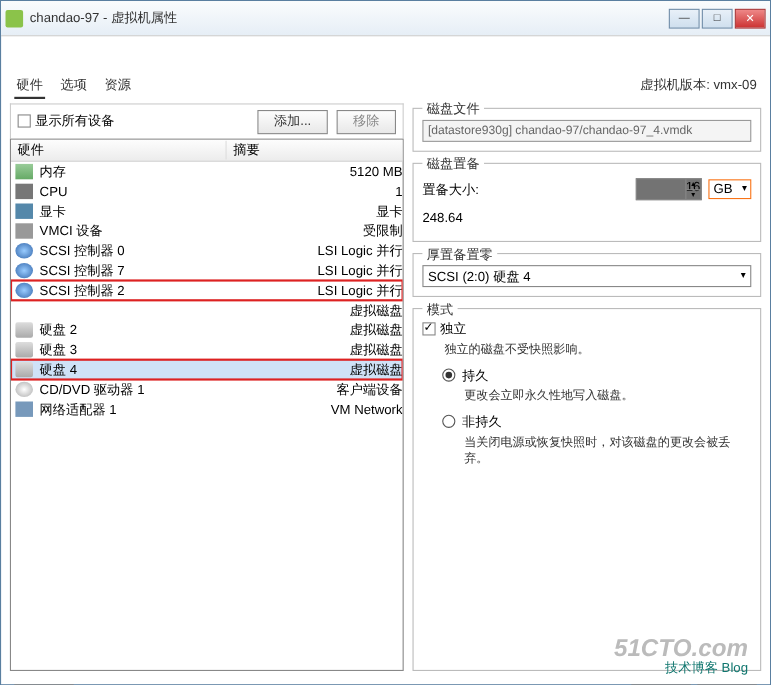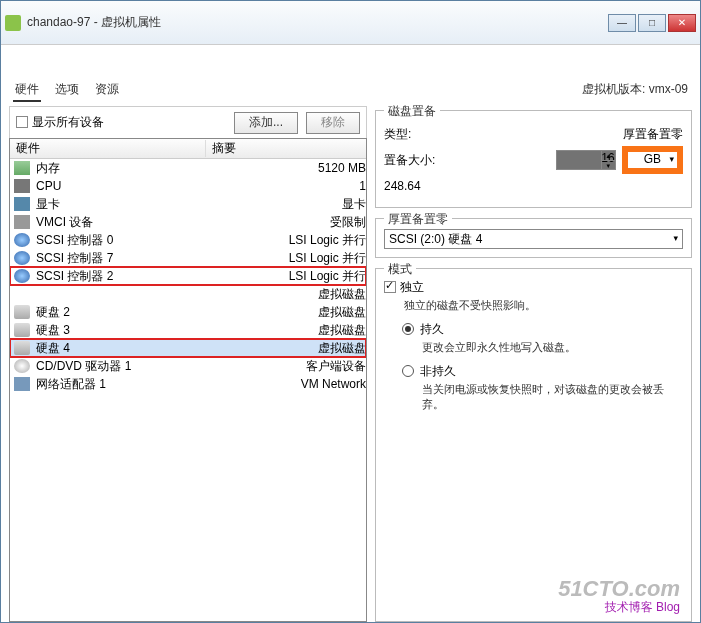--- a/index.html
+++ b/index.html
@@ -1,18 +1,18 @@
 <!DOCTYPE html>
 <html><head>
 <meta charset="utf-8">
 <style>
 * { box-sizing: border-box; margin: 0; padding: 0; font-family: "Microsoft YaHei", sans-serif; font-size: 12px; }
 body { background: #f0f0f0; }
 .window { width: 701px; height: 623px; background: #fff; border: 1px solid #5a7fa0; position: relative; }
-.titlebar { height: 44px; background: linear-gradient(#fafcfd, #e6eef6); border-bottom: 1px solid #ccc; display: flex; align-items: center; padding: 0 4px; }
+.titlebar { height: 32px; background: linear-gradient(#fafcfd, #e6eef6); border-bottom: 1px solid #ccc; display: flex; align-items: center; padding: 0 4px; }
 .titlebar-icon { width: 16px; height: 16px; background: #8bc34a; border-radius: 2px; margin-right: 6px; }
 .title-text { flex: 1; color: #333; }
 .winbtns { display: flex; gap: 2px; }
 .winbtn { width: 28px; height: 18px; border: 1px solid #6f8ca8; background: linear-gradient(#e8f0f8, #cfdfee); display: flex; align-items: center; justify-content: center; font-size: 10px; color: #333; }
 .winbtn.close { background: linear-gradient(#e88, #c33); color: #fff; border-color: #a33; }
 .content { padding: 6px 8px 8px 8px; height: calc(100% - 28px); display: flex; flex-direction: column; margin-top: 26px; }
 .toprow { display: flex; align-items: center; }
 .tabs { display: flex; gap: 12px; padding: 2px 0 0 4px; flex: 1; }
 .tab { color: #333; padding: 2px 2px; }
 .tab.active { border-bottom: 2px solid #333; }
@@ -45,32 +45,32 @@
 .right-pane { flex: 1; display: flex; flex-direction: column; gap: 10px; padding-top: 4px; }
 .group { border: 1px solid #bbb; padding: 10px 8px 8px 8px; position: relative; }
 .group-title { position: absolute; top: -8px; left: 8px; background: #fff; padding: 0 4px; color: #333; }
 .filebox { border: 1px solid #999; background: #f4f4f4; padding: 3px 4px; color: #666; font-size: 11px; }
 .gridrow { display: flex; align-items: center; height: 26px; }
 .gridrow .lbl { flex: 1; }
 .numinput { width: 60px; height: 20px; border: 1px solid #888; text-align: right; background: #737373; position: relative; }
 .spin { position: absolute; right: 0; top: 0; width: 14px; height: 100%; border-left: 1px solid #888; display:flex; flex-direction:column; }
 .spin div { flex:1; font-size:7px; text-align:center; line-height:9px; border-bottom:1px solid #888; }
 .spin div:last-child { border:none; }
-.unitsel { margin-left: 6px; height: 28px; border: 6px solid #f97316; background: #fff; padding: 0 16px 0 16px; position: relative; }
+.unitsel { margin-left: 6px; height: 18px; border: 1px solid #f97316; background: #fff; padding: 0 16px 0 4px; position: relative; }
 .unitsel:after { content: "▾"; position: absolute; right: 3px; top: 2px; font-size: 9px; }
 .dropdown { width: 100%; height: 20px; border: 1px solid #888; background: #fff; padding: 0 4px; position: relative; display:flex; align-items:center; }
 .dropdown:after { content: "▾"; position: absolute; right: 4px; top: 3px; font-size: 9px; }
 .radio { width: 12px; height: 12px; border: 1px solid #555; border-radius: 50%; display: inline-block; margin-right: 6px; position: relative; top: 2px; }
 .radio.on:after { content: ""; position: absolute; inset: 2px; background: #333; border-radius: 50%; }
 .chk.on:after { content: "✓"; position: absolute; left: 0; top: -3px; font-size: 11px; }
 .desc { color: #333; margin: 2px 0 8px 20px; font-size: 11px; }
 .bottom { height: 34px; display: flex; align-items: flex-end; padding: 0 4px; }
 .bottom .spacer { flex: 1; }
 .watermark { position: absolute; right: 20px; bottom: 20px; color: #bbb; font-size: 22px; font-weight: bold; font-style: italic; pointer-events: none; }
-.watermark2 { position: absolute; right: 20px; bottom: 6px; color: #a21caf; font-size: 12px; pointer-events: none; }
+.watermark2 { position: absolute; right: 20px; bottom: 6px; color: #0f766e; font-size: 12px; pointer-events: none; }
 </style>
 </head>
 <body>
 
 <div class="window">
   <div class="titlebar">
     <span class="titlebar-icon"></span>
     <span class="title-text">chandao-97 - 虚拟机属性</span>
     <div class="winbtns">
       <div class="winbtn">—</div>
@@ -186,27 +186,27 @@
               <div class="c1">
                 <span class="ic net"></span>
                 <span>网络适配器 1</span>
               </div>
               <div class="c2">VM Network</div>
             </div>
         </div>
       </div>
 
       <div class="right-pane">
+        <div class="group">
+          <div class="group-title">磁盘文件</div>
+          <div class="filebox">[datastore930g] chandao-97/chandao-97_4.vmdk</div>
+        </div>
 
         <div class="group">
           <div class="group-title">磁盘置备</div>
-          <div class="gridrow">
-            <span class="lbl">类型:</span>
-            <span>厚置备置零</span>
-          </div>
           <div class="gridrow">
             <span class="lbl">置备大小:</span>
             <span class="numinput"><span>16</span><span class="spin">
                   <div>▴</div>
                   <div>▾</div>
                 </span></span>
             <span class="unitsel">GB</span>
           </div>
           <div class="gridrow">
             <span>248.64</span>

